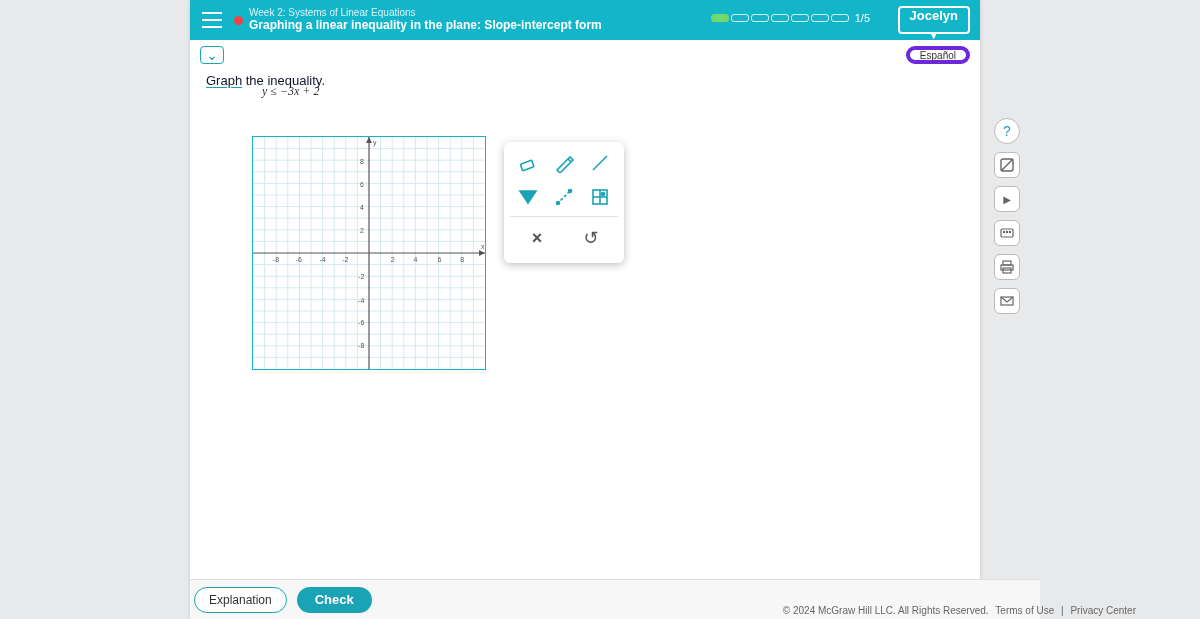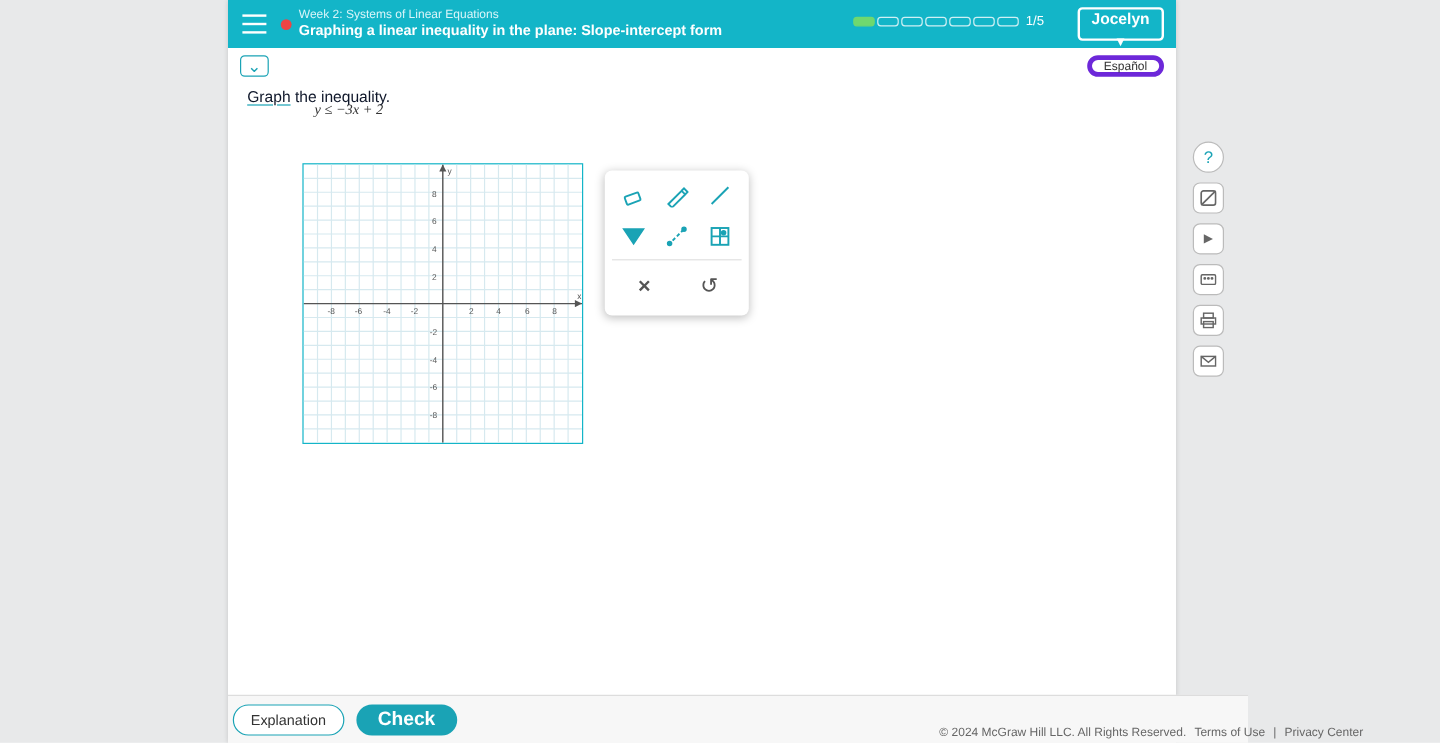--- a/index.html
+++ b/index.html
@@ -40,21 +40,21 @@
 .tool svg { stroke:#1aa3b5; fill:none; stroke-width:1.6; }
 .tool.fill svg { fill:#1aa3b5; }
 .tool-row.divider { border-top:1px solid #e0e0e0; padding-top:6px; margin-top:4px; }
 
 .side-tools { position:absolute; right:-40px; top:78px; display:flex; flex-direction:column; gap:8px; }
 .side-btn { width:26px; height:26px; border:1px solid #bbb; border-radius:6px; background:#fff; display:flex; align-items:center; justify-content:center; color:#666; font-size:14px; cursor:pointer; }
 .side-btn.round { border-radius:50%; }
 
 .footer-bar { position:absolute; left:0; bottom:0; width:850px; height:40px; border-top:1px solid #ddd; background:#f7f7f7; display:flex; align-items:center; padding:0 4px; gap:10px; }
 .btn-outline { height:26px; padding:0 14px; border:1px solid #1aa3b5; border-radius:14px; background:#fff; color:#333; font-size:12px; cursor:pointer; }
-.btn-solid { height:26px; padding:0 18px; border:none; border-radius:14px; background:#1aa3b5; color:#fff; font-size:16px; font-weight:bold; cursor:pointer; }
+.btn-solid { height:26px; padding:0 18px; border:none; border-radius:14px; background:#1aa3b5; color:#fff; font-size:13px; font-weight:bold; cursor:pointer; }
 
 .legal { position:absolute; left:190px; bottom:3px; width:960px; text-align:right; font-size:10px; color:#666; padding-right:10px;margin-top:31px;}
 .legal a { color:#666; text-decoration:none; margin:0 4px; }
 </style>
 </head>
 <body>
 
 <div class="page-wrap">
 
   <div class="topbar">

